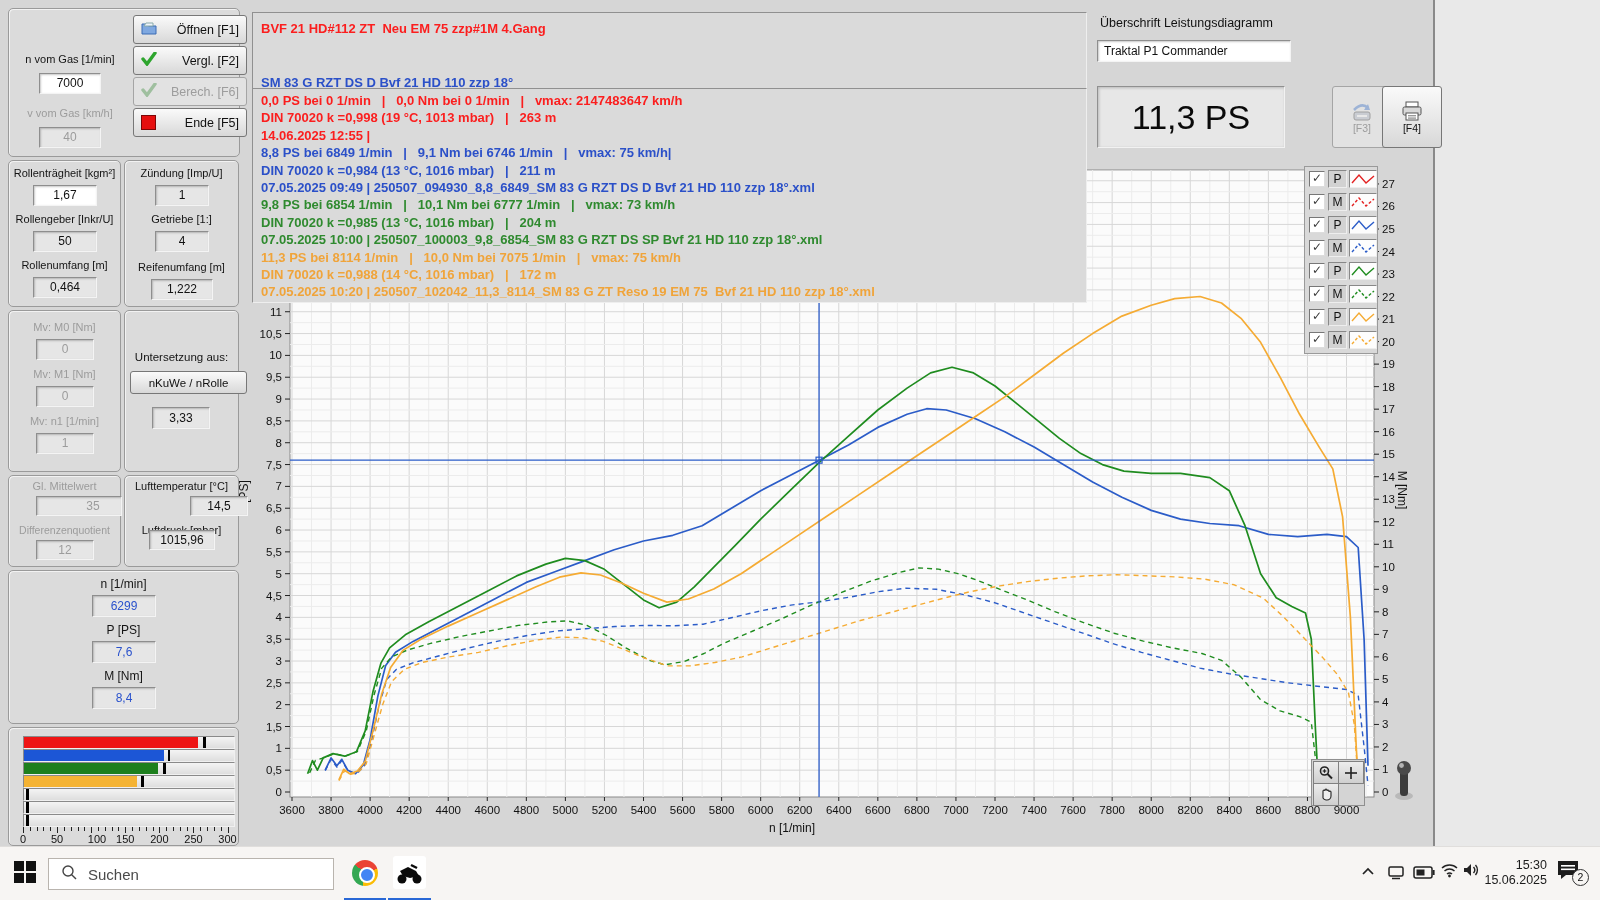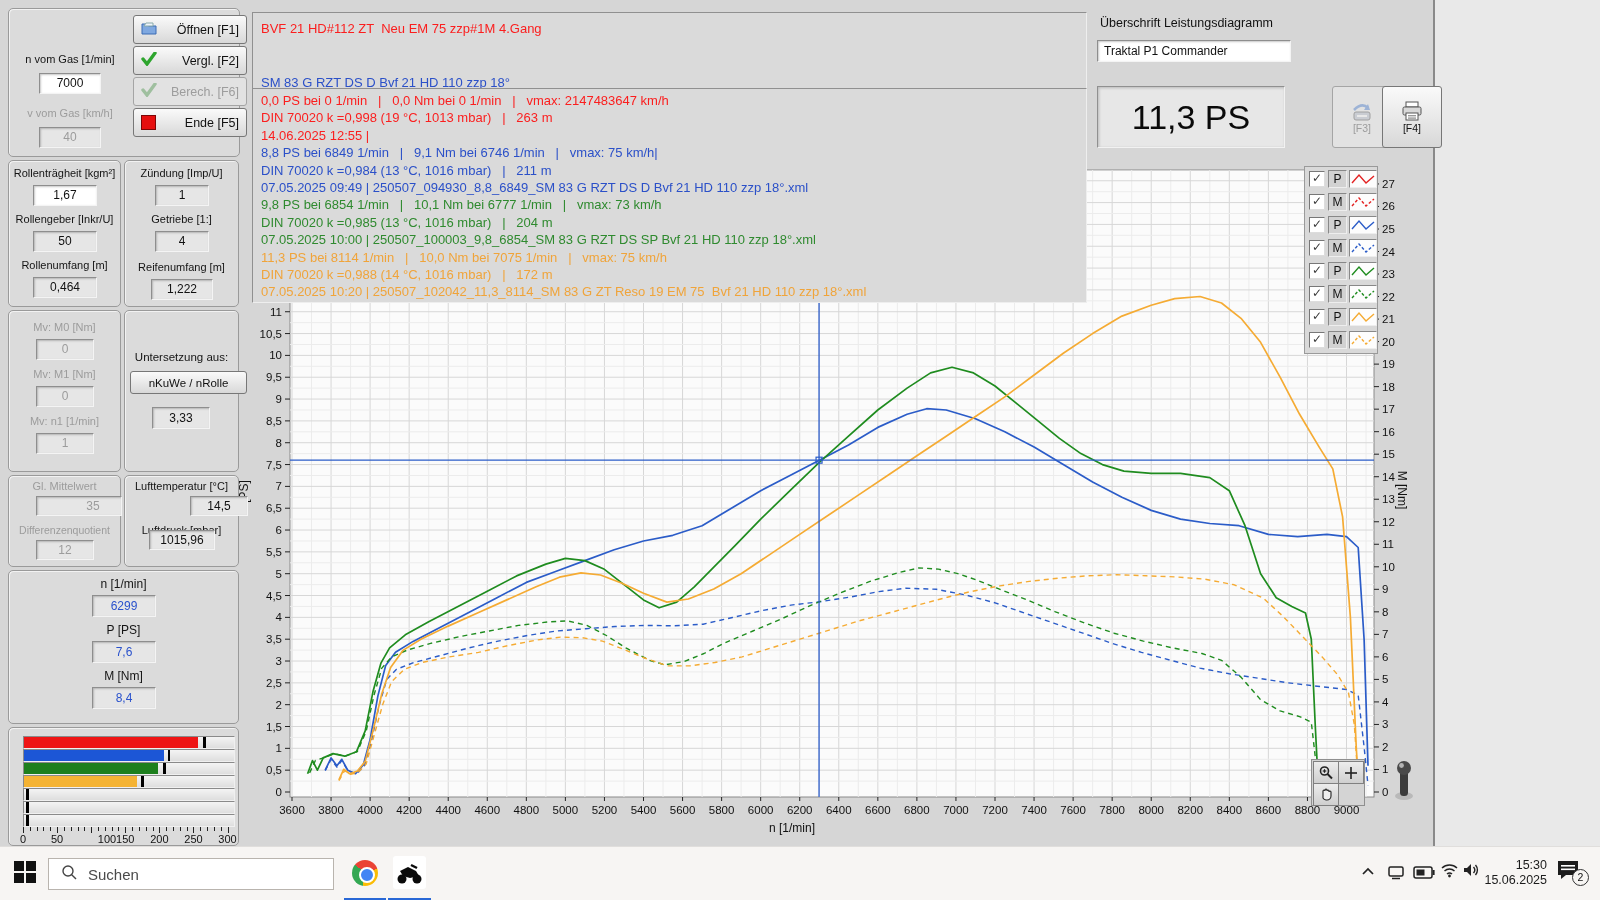--- a/index.html
+++ b/index.html
@@ -14,21 +14,21 @@
         box-shadow:inset 1px 1px 2px rgba(0,0,0,.22);text-align:center;font-size:12px;color:#111;}
   .fbox.white{background:#ffffff;}
   .fbox.dis{color:#9c9c9c;}
   .fbox.blue{color:#2a52cc;}
   .btn{position:absolute;border:1px solid #777;border-radius:3px;background:linear-gradient(#fafafa,#d8d8d8);
        font-size:12.5px;display:flex;align-items:center;padding:0 7px;cursor:default;}
   .btn .lbl{flex:1;text-align:right;color:#111;}
   .btn.dis{background:#e2e2e2;border-color:#a5a5a5;}
   .btn.dis .lbl{color:#9d9d9d;}
   .textbox{position:absolute;background:#dadada;border:1px solid;border-color:#909090 #eeeeee #eeeeee #909090;
-           overflow:hidden;white-space:pre;}
+           overflow:hidden;white-space:pre;font-weight:bold;}
   .iline{position:relative;font-size:13px;line-height:17.4px;padding-left:8px;white-space:pre;}
   .legend-row{position:relative;height:23px;}
   .lg-check{position:absolute;left:4px;top:4px;width:14px;height:14px;background:#fff;
             border:1px solid;border-color:#777 #ddd #ddd #777;font-size:12px;line-height:13px;
             text-align:center;color:#3a3a3a;font-weight:bold;}
   .lg-name{position:absolute;left:23px;top:3px;width:17px;height:16px;background:#d2d2d2;
            border:1px solid;border-color:#888 #eee #eee #888;font-size:12px;line-height:16px;text-align:center;}
   .lg-samp{position:absolute;left:44px;top:3px;width:26px;height:16px;background:#fdfdfd;
            border:1px solid;border-color:#888 #eee #eee #888;}
   .meter-slot{position:absolute;left:14px;width:210px;height:11px;background:linear-gradient(#f4f4f4,#dedede);
@@ -488,21 +488,21 @@
       <div style="position: absolute; left: 170.818px; top: 99px; width: 1px; height: 4px; background: rgb(34, 34, 34);"></div>
       <div style="position: absolute; left: 177.636px; top: 99px; width: 1px; height: 4px; background: rgb(34, 34, 34);"></div>
       <div style="position: absolute; left: 184.455px; top: 99px; width: 1px; height: 6px; background: rgb(34, 34, 34);"></div>
       <div style="position: absolute; left: 191.273px; top: 99px; width: 1px; height: 4px; background: rgb(34, 34, 34);"></div>
       <div style="position: absolute; left: 198.091px; top: 99px; width: 1px; height: 4px; background: rgb(34, 34, 34);"></div>
       <div style="position: absolute; left: 204.909px; top: 99px; width: 1px; height: 4px; background: rgb(34, 34, 34);"></div>
       <div style="position: absolute; left: 211.727px; top: 99px; width: 1px; height: 4px; background: rgb(34, 34, 34);"></div>
       <div style="position: absolute; left: 218.545px; top: 99px; width: 1px; height: 6px; background: rgb(34, 34, 34);"></div>
       <div class="tick-lbl" style="left: 14px; top: 105px;">0</div>
       <div class="tick-lbl" style="left: 48.0909px; top: 105px;">50</div>
-      <div class="tick-lbl" style="left: 98px; top: 105px;">100</div>
+      <div class="tick-lbl" style="left: 88px; top: 105px;">100</div>
       <div class="tick-lbl" style="left: 116.273px; top: 105px;">150</div>
       <div class="tick-lbl" style="left: 150.364px; top: 105px;">200</div>
       <div class="tick-lbl" style="left: 184.455px; top: 105px;">250</div>
       <div class="tick-lbl" style="left: 218.545px; top: 105px;">300</div>
     </div>
 
   <div class="textbox" id="runs-box" style="left:252px;top:12px;width:833px;height:76px;z-index:6;"><div style="position: absolute; left: 8px; top: 8px; font-size: 13px; color: rgb(251, 30, 30); white-space: pre;">BVF 21 HD#112 ZT  Neu EM 75 zzp#1M 4.Gang</div><div style="position: absolute; left: 8px; top: 62px; font-size: 13px; color: rgb(43, 80, 200); white-space: pre;">SM 83 G RZT DS D Bvf 21 HD 110 zzp 18°</div></div>
 
   <div class="textbox" id="info-box" style="left:252px;top:88px;width:833px;height:210px;z-index:6;padding-top:3px;"><div class="iline" style="color: rgb(251, 30, 30);">0,0 PS bei 0 1/min   |   0,0 Nm bei 0 1/min   |   vmax: 2147483647 km/h</div><div class="iline" style="color: rgb(251, 30, 30);">DIN 70020 k =0,998 (19 °C, 1013 mbar)   |   263 m</div><div class="iline" style="color: rgb(251, 30, 30);">14.06.2025 12:55 |</div><div class="iline" style="color: rgb(43, 80, 200);">8,8 PS bei 6849 1/min   |   9,1 Nm bei 6746 1/min   |   vmax: 75 km/h|</div><div class="iline" style="color: rgb(43, 80, 200);">DIN 70020 k =0,984 (13 °C, 1016 mbar)   |   211 m</div><div class="iline" style="color: rgb(43, 80, 200);">07.05.2025 09:49 | 250507_094930_8,8_6849_SM 83 G RZT DS D Bvf 21 HD 110 zzp 18°.xml</div><div class="iline" style="color: rgb(47, 138, 47);">9,8 PS bei 6854 1/min   |   10,1 Nm bei 6777 1/min   |   vmax: 73 km/h</div><div class="iline" style="color: rgb(47, 138, 47);">DIN 70020 k =0,985 (13 °C, 1016 mbar)   |   204 m</div><div class="iline" style="color: rgb(47, 138, 47);">07.05.2025 10:00 | 250507_100003_9,8_6854_SM 83 G RZT DS SP Bvf 21 HD 110 zzp 18°.xml</div><div class="iline" style="color: rgb(240, 164, 58);">11,3 PS bei 8114 1/min   |   10,0 Nm bei 7075 1/min   |   vmax: 75 km/h</div><div class="iline" style="color: rgb(240, 164, 58);">DIN 70020 k =0,988 (14 °C, 1016 mbar)   |   172 m</div><div class="iline" style="color: rgb(240, 164, 58);">07.05.2025 10:20 | 250507_102042_11,3_8114_SM 83 G ZT Reso 19 EM 75  Bvf 21 HD 110 zzp 18°.xml</div></div>
 

